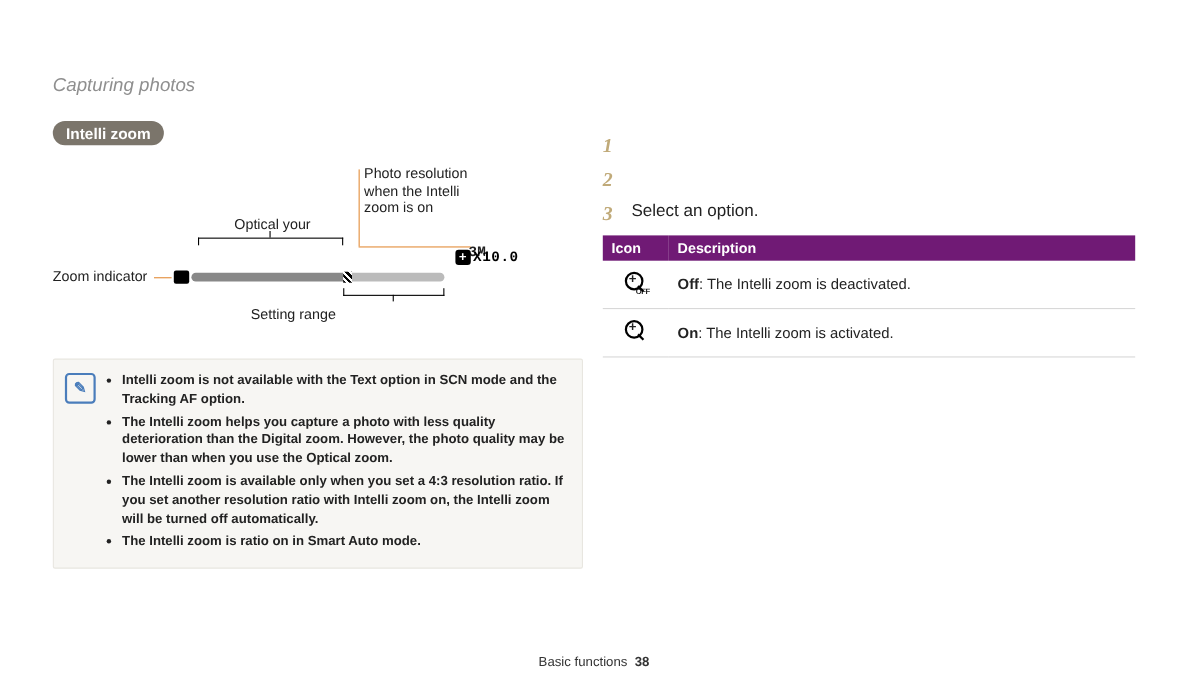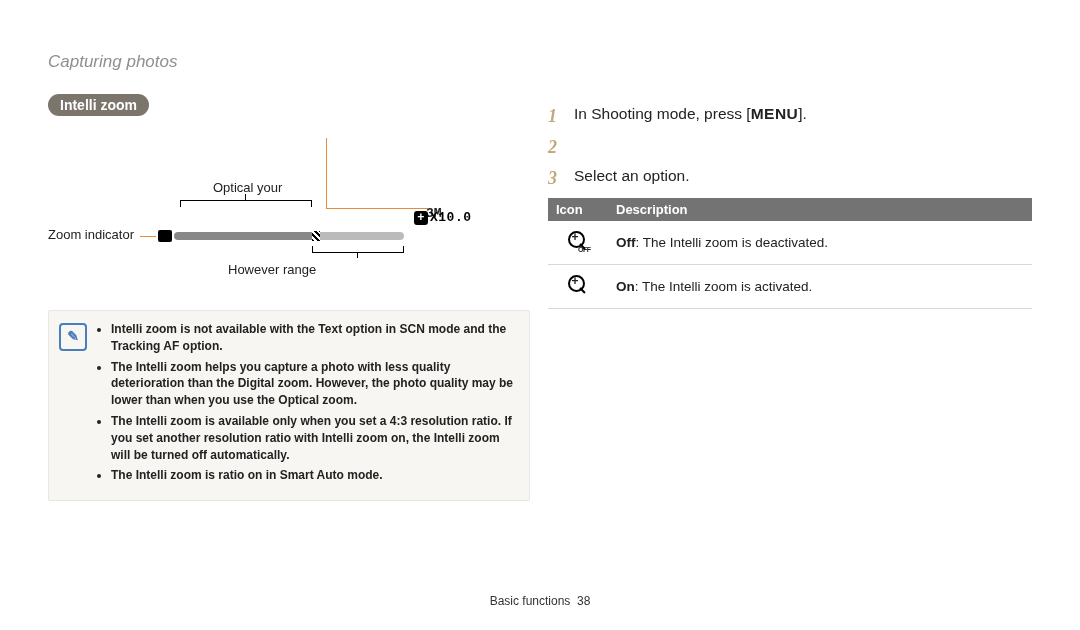--- a/index.html
+++ b/index.html
@@ -10,21 +10,21 @@
     background: #fff;
     font-family: "Segoe UI", Arial, Helvetica, sans-serif;
     color: #222;
     position: relative;
   }
   .page {
     position: relative;
     width: 1080px;
     height: 630px;
     box-sizing: border-box;
-    padding: 52px 48px 0 48px;
+    padding: 68px 48px 0 48px;
   }
   .breadcrumb {
     font-size: 17px;
     color: #8f8f8f;
     font-style: italic;
     font-family: "Segoe UI", Arial, sans-serif;
     margin-bottom: 22px;
   }
   .columns {
     display: flex;
@@ -189,21 +189,21 @@
     letter-spacing: 0.5px;
   }
 
   table.options {
     border-collapse: collapse;
     width: 100%;
     margin-top: 6px;
     font-size: 13.5px;
   }
   table.options thead th {
-    background: #737373;
+    background: #701a75;
     color: #fff;
     font-weight: 700;
     text-align: left;
     padding: 4px 8px;
     font-size: 13px;
   }
   table.options td {
     border-bottom: 1px solid #d8d8d8;
     padding: 10px 8px;
     vertical-align: middle;
@@ -251,37 +251,40 @@
 
   .footer {
     position: absolute;
     bottom: 22px;
     left: 0;
     width: 100%;
     text-align: center;
     font-size: 12px;
     color: #333;
   }
-  .footer .pgnum { font-weight: 400; }
+  .footer .pgnum { font-weight: 700; }
 </style>
 </head>
 <body>
 
 <div class="page">
 
   <div class="breadcrumb">Capturing photos</div>
 
   <div class="columns">
 
     <div class="col">
       <span class="pill">Intelli zoom</span>
 
       
       <div class="diagram-wrap">
 
+        <div class="label" style="left:283px; top:0px; line-height:1.2;">Photo resolution
+when the Intelli
+zoom is on</div>
         <div class="orange-line" style="left:278px; top:4px; width:1px; height:70px;"></div>
         <div class="orange-line" style="left:278px; top:74px; width:102px; height:1px;"></div>
 
         <div class="label" style="left:165px; top:46px;">Optical your</div>
         <div class="bracket-top" style="left:132px; top:66px; width:130px;"></div>
         <div class="tick" style="left:197px; top:60px; height:6px;"></div>
 
         <div class="three-m">3M</div>
 
         <div class="label" style="left:0px; top:93px;">Zoom indicator</div>
@@ -289,43 +292,40 @@
 
         <div class="dark-chip"></div>
         <div class="zoom-bar"></div>
 
         <div class="x-readout">
           <span class="plus">+</span><span>X10.0</span>
         </div>
 
         <div class="bracket-bot" style="left:264px; top:112px; width:90px;"></div>
         <div class="tick" style="left:309px; top:118px; height:6px;"></div>
-        <div class="label" style="left:180px; top:128px;">However range</div>
+        <div class="label" style="left:180px; top:128px;">Setting range</div>
       </div>
 
       
       <div class="note">
         <div class="note-icon">✎</div>
         <ul>
           <li>Intelli zoom is not available with the Text option in SCN mode and the Tracking AF option.</li>
           <li>The Intelli zoom helps you capture a photo with less quality deterioration than the Digital zoom. However, the photo quality may be lower than when you use the Optical zoom.</li>
           <li>The Intelli zoom is available only when you set a 4:3 resolution ratio. If you set another resolution ratio with Intelli zoom on, the Intelli zoom will be turned off automatically.</li>
           <li>The Intelli zoom is ratio on in Smart Auto mode.</li>
         </ul>
       </div>
     </div>
 
     <div class="col">
 
       <div class="steps" style="margin-top:8px;">
         <div class="step">
           <span class="step-num">1</span>
-          <span>
-            <span>In Shooting mode, press [</span><span class="menu-word">MENU</span><span>].</span>
-          </span>
         </div>
         <div class="step">
           <span class="step-num">2</span>
         </div>
         <div class="step">
           <span class="step-num">3</span>
           <span>Select an option.</span>
         </div>
       </div>
 

